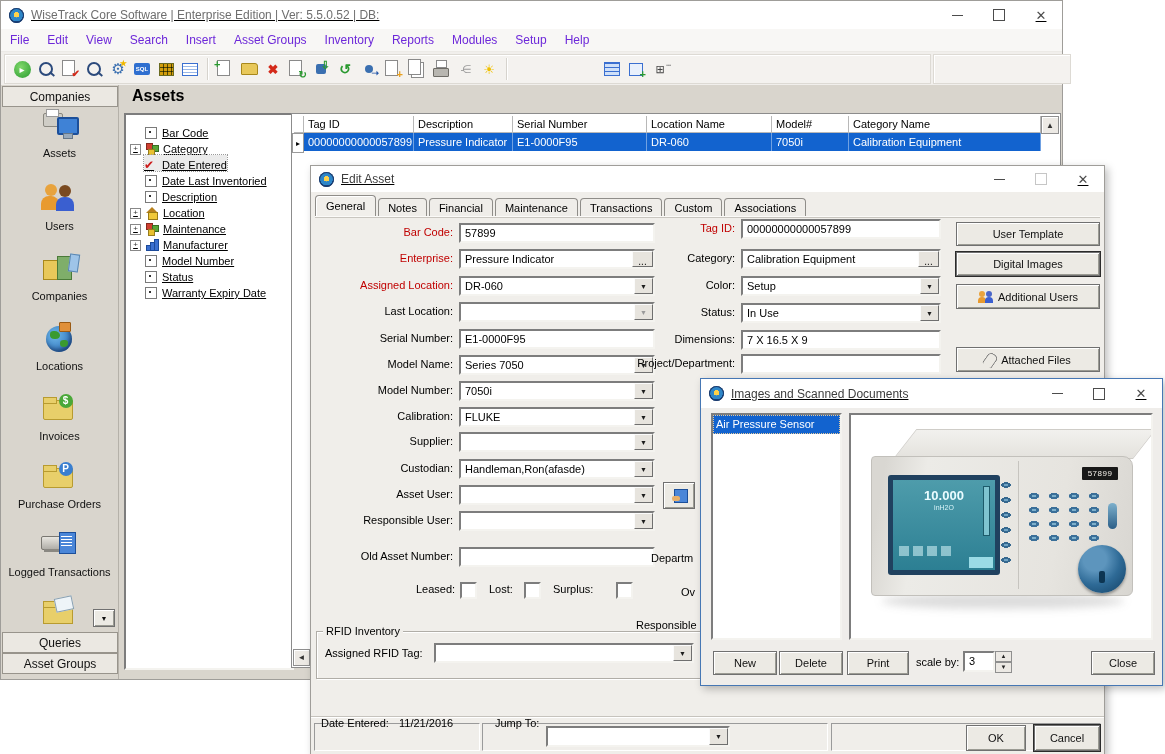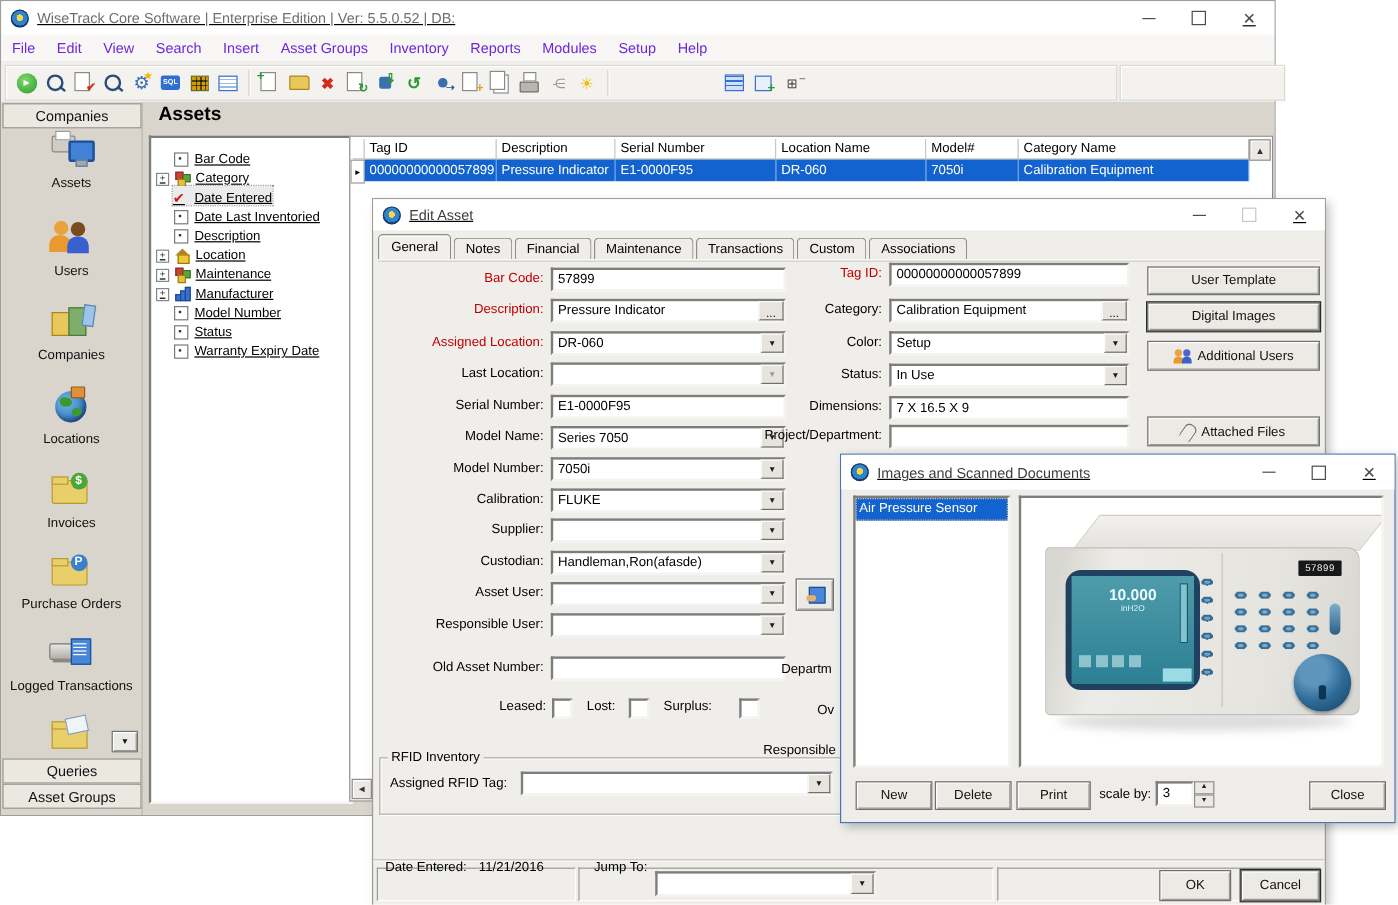--- a/index.html
+++ b/index.html
@@ -118,21 +118,21 @@
   .imgpanel{position:absolute;left:148px;top:34px;width:304px;height:227px;background:#fff;
             border:2px solid;border-color:#7d7d7d #f4f3ef #f4f3ef #7d7d7d;box-sizing:border-box;overflow:hidden;}
 
   
   .device{position:absolute;left:16px;top:10px;width:274px;height:196px;}
   .dev-shadow{position:absolute;left:14px;top:168px;width:244px;height:16px;background:rgba(60,60,60,.18);border-radius:50%;filter:blur(4px);}
   .dev-top{position:absolute;left:26px;top:4px;width:238px;height:28px;background:linear-gradient(#f2f1ee,#e4e2dd);
            border:1px solid #cfcdc8;transform:skewX(-38deg);transform-origin:0 100%;}
   .dev-front{position:absolute;left:4px;top:31px;width:260px;height:138px;border-radius:4px 10px 6px 4px;
            background:linear-gradient(100deg,#d9d7d2 0 5%,#ecebe7 20%,#e6e4df 70%,#d8d6d1 100%);border:1px solid #c2c0bb;}
-  .dev-screen{position:absolute;left:16px;top:18px;width:102px;height:90px;background:#20415f;border-radius:13px;padding:5px;}
+  .dev-screen{position:absolute;left:16px;top:18px;width:102px;height:90px;background:#20415f;border-radius:3px;padding:5px;}
   .dev-lcd{position:relative;width:100%;height:100%;background:linear-gradient(#4e9cab,#2c7f93);overflow:hidden;}
   .lcd-val{position:absolute;left:0;top:8px;width:100%;text-align:center;font-size:13px;font-weight:bold;color:#eafcff;}
   .lcd-unit{position:absolute;left:0;top:24px;width:100%;text-align:center;font-size:7px;color:#d8f4f8;}
   .lcd-bar{position:absolute;right:5px;top:6px;width:5px;height:48px;background:#7fc4d0;border:1px solid #1d5b6b;}
   .lcd-rows{position:absolute;left:6px;bottom:14px;width:55px;height:10px;
             background:repeating-linear-gradient(90deg,#bfe4ea 0 10px,transparent 10px 14px);opacity:.65;}
   .lcd-btn{position:absolute;right:2px;bottom:2px;width:24px;height:11px;background:#9adbe6;}
   .softkeys{position:absolute;left:126px;top:22px;width:16px;height:88px;
             background-image:radial-gradient(ellipse 7px 4px at 8px 6px,#6fa3c4 0 35%,#35688f 36% 70%,transparent 71%);
             background-size:16px 15px;}
@@ -487,21 +487,21 @@
       <div class="tab">Transactions</div>
       <div class="tab">Custom</div>
       <div class="tab">Associations</div>
     </div>
 
     <div class="frow" style="left:148px;top:57px;width:196px">
       <div class="flabel req">Bar Code:</div>
       <div class="fld f3d">57899</div>
     </div>
     <div class="frow" style="left:148px;top:83px;width:196px">
-      <div class="flabel req">Description:</div>
+      <div class="flabel req">Enterprise:</div>
       <div class="fld f3d">Pressure Indicator</div>
       <div class="ell">...</div>
     </div>
     <div class="frow" style="left:148px;top:110px;width:196px">
       <div class="flabel req">Assigned Location:</div>
       <div class="fld f3d">DR-060</div>
       <div class="dd">▼</div>
     </div>
     <div class="frow" style="left:148px;top:136px;width:196px">
       <div class="flabel">Last Location:</div>

